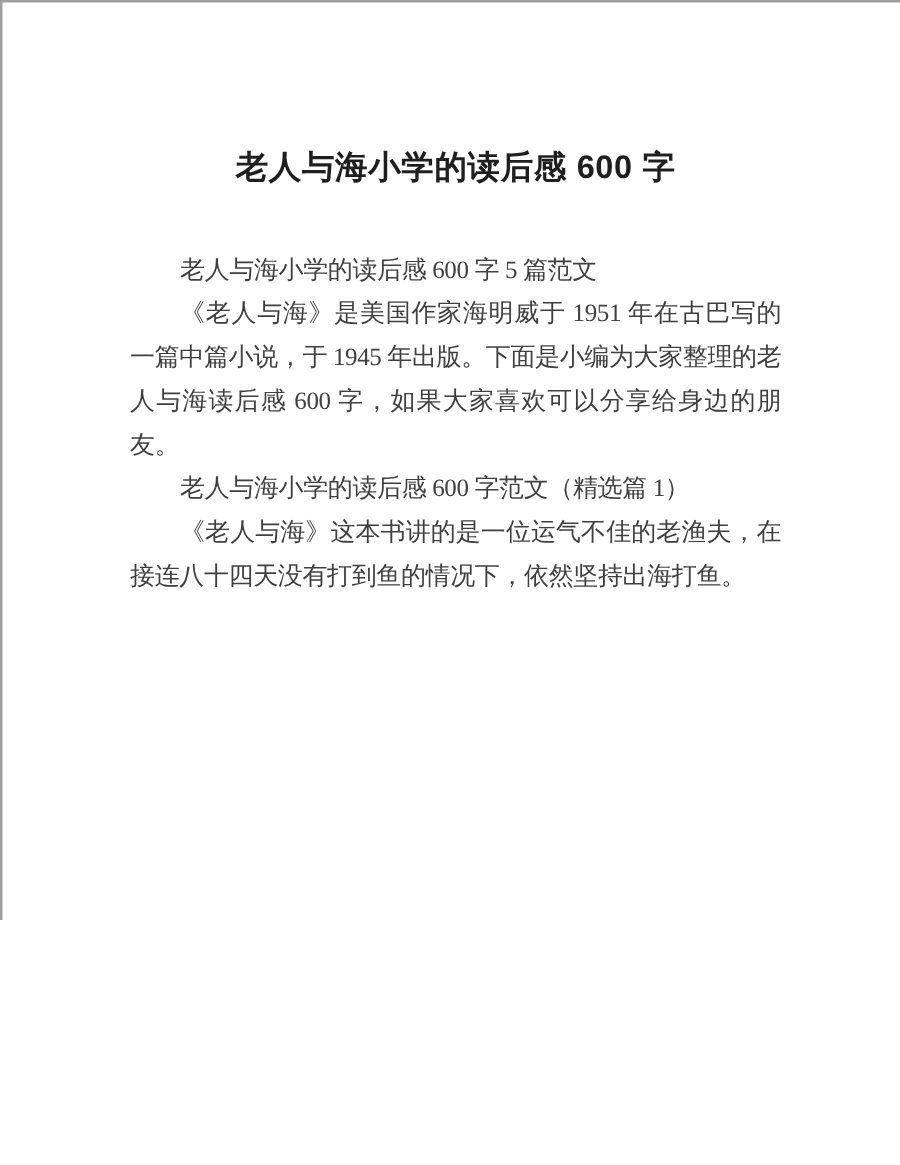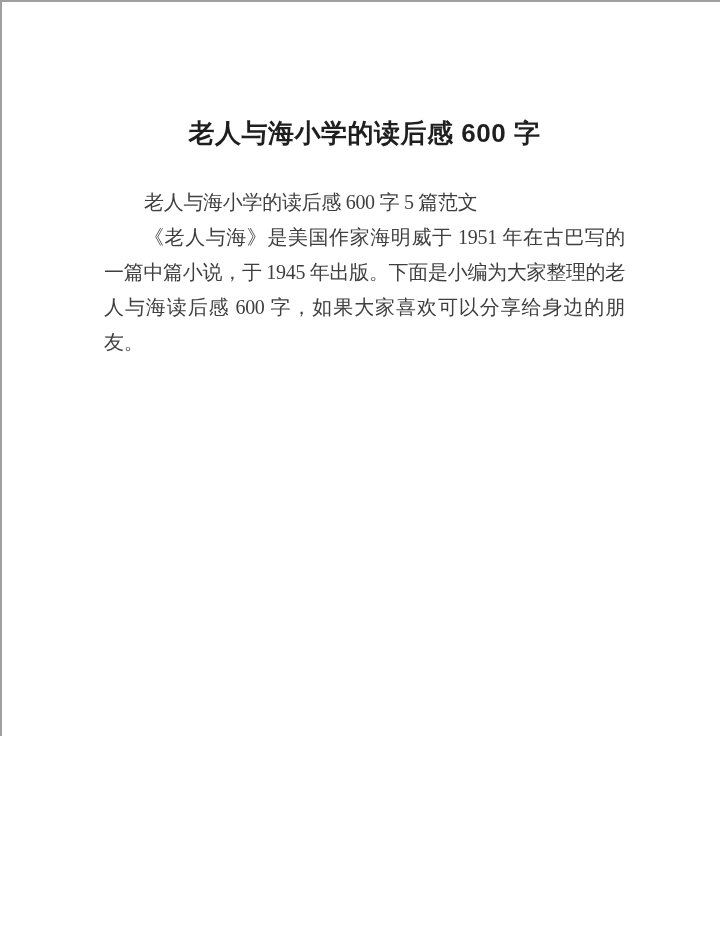--- a/index.html
+++ b/index.html
@@ -33,21 +33,21 @@
     font-family: "Liberation Sans", "DejaVu Sans", sans-serif;
     font-weight: 700;
     font-size: 26px;
     line-height: 40px;
     color: var(--title-text);
     text-align: center;
     letter-spacing: 0.5px;
     white-space: nowrap;
   }
   .body-text {
-    margin-top: 32px;
+    margin-top: 46px;
   }
   .body-text p {
     margin: 0;
     font-family: "Liberation Serif", "DejaVu Serif", serif;
     font-size: 20px;
     line-height: 35px;
     color: var(--body-text);
     text-align: justify;
     text-indent: 2em;
     letter-spacing: -0.3px;
@@ -55,15 +55,17 @@
 </style>
 </head>
 <body>
 
 <div class="page">
   <div class="content">
     <h1 class="title">老人与海小学的读后感 600 字</h1>
     <div class="body-text">
       <p>老人与海小学的读后感 600 字 5 篇范文</p>
       <p>《老人与海》是美国作家海明威于 1951 年在古巴写的一篇中篇小说，于 1945 年出版。下面是小编为大家整理的老人与海读后感 600 字，如果大家喜欢可以分享给身边的朋友。</p>
+      <p>老人与海小学的读后感 600 字范文（精选篇 1）</p>
+      <p>《老人与海》这本书讲的是一位运气不佳的老渔夫，在接连八十四天没有打到鱼的情况下，依然坚持出海打鱼。</p>
     </div>
   </div>
 </div>
 
 </body></html>

